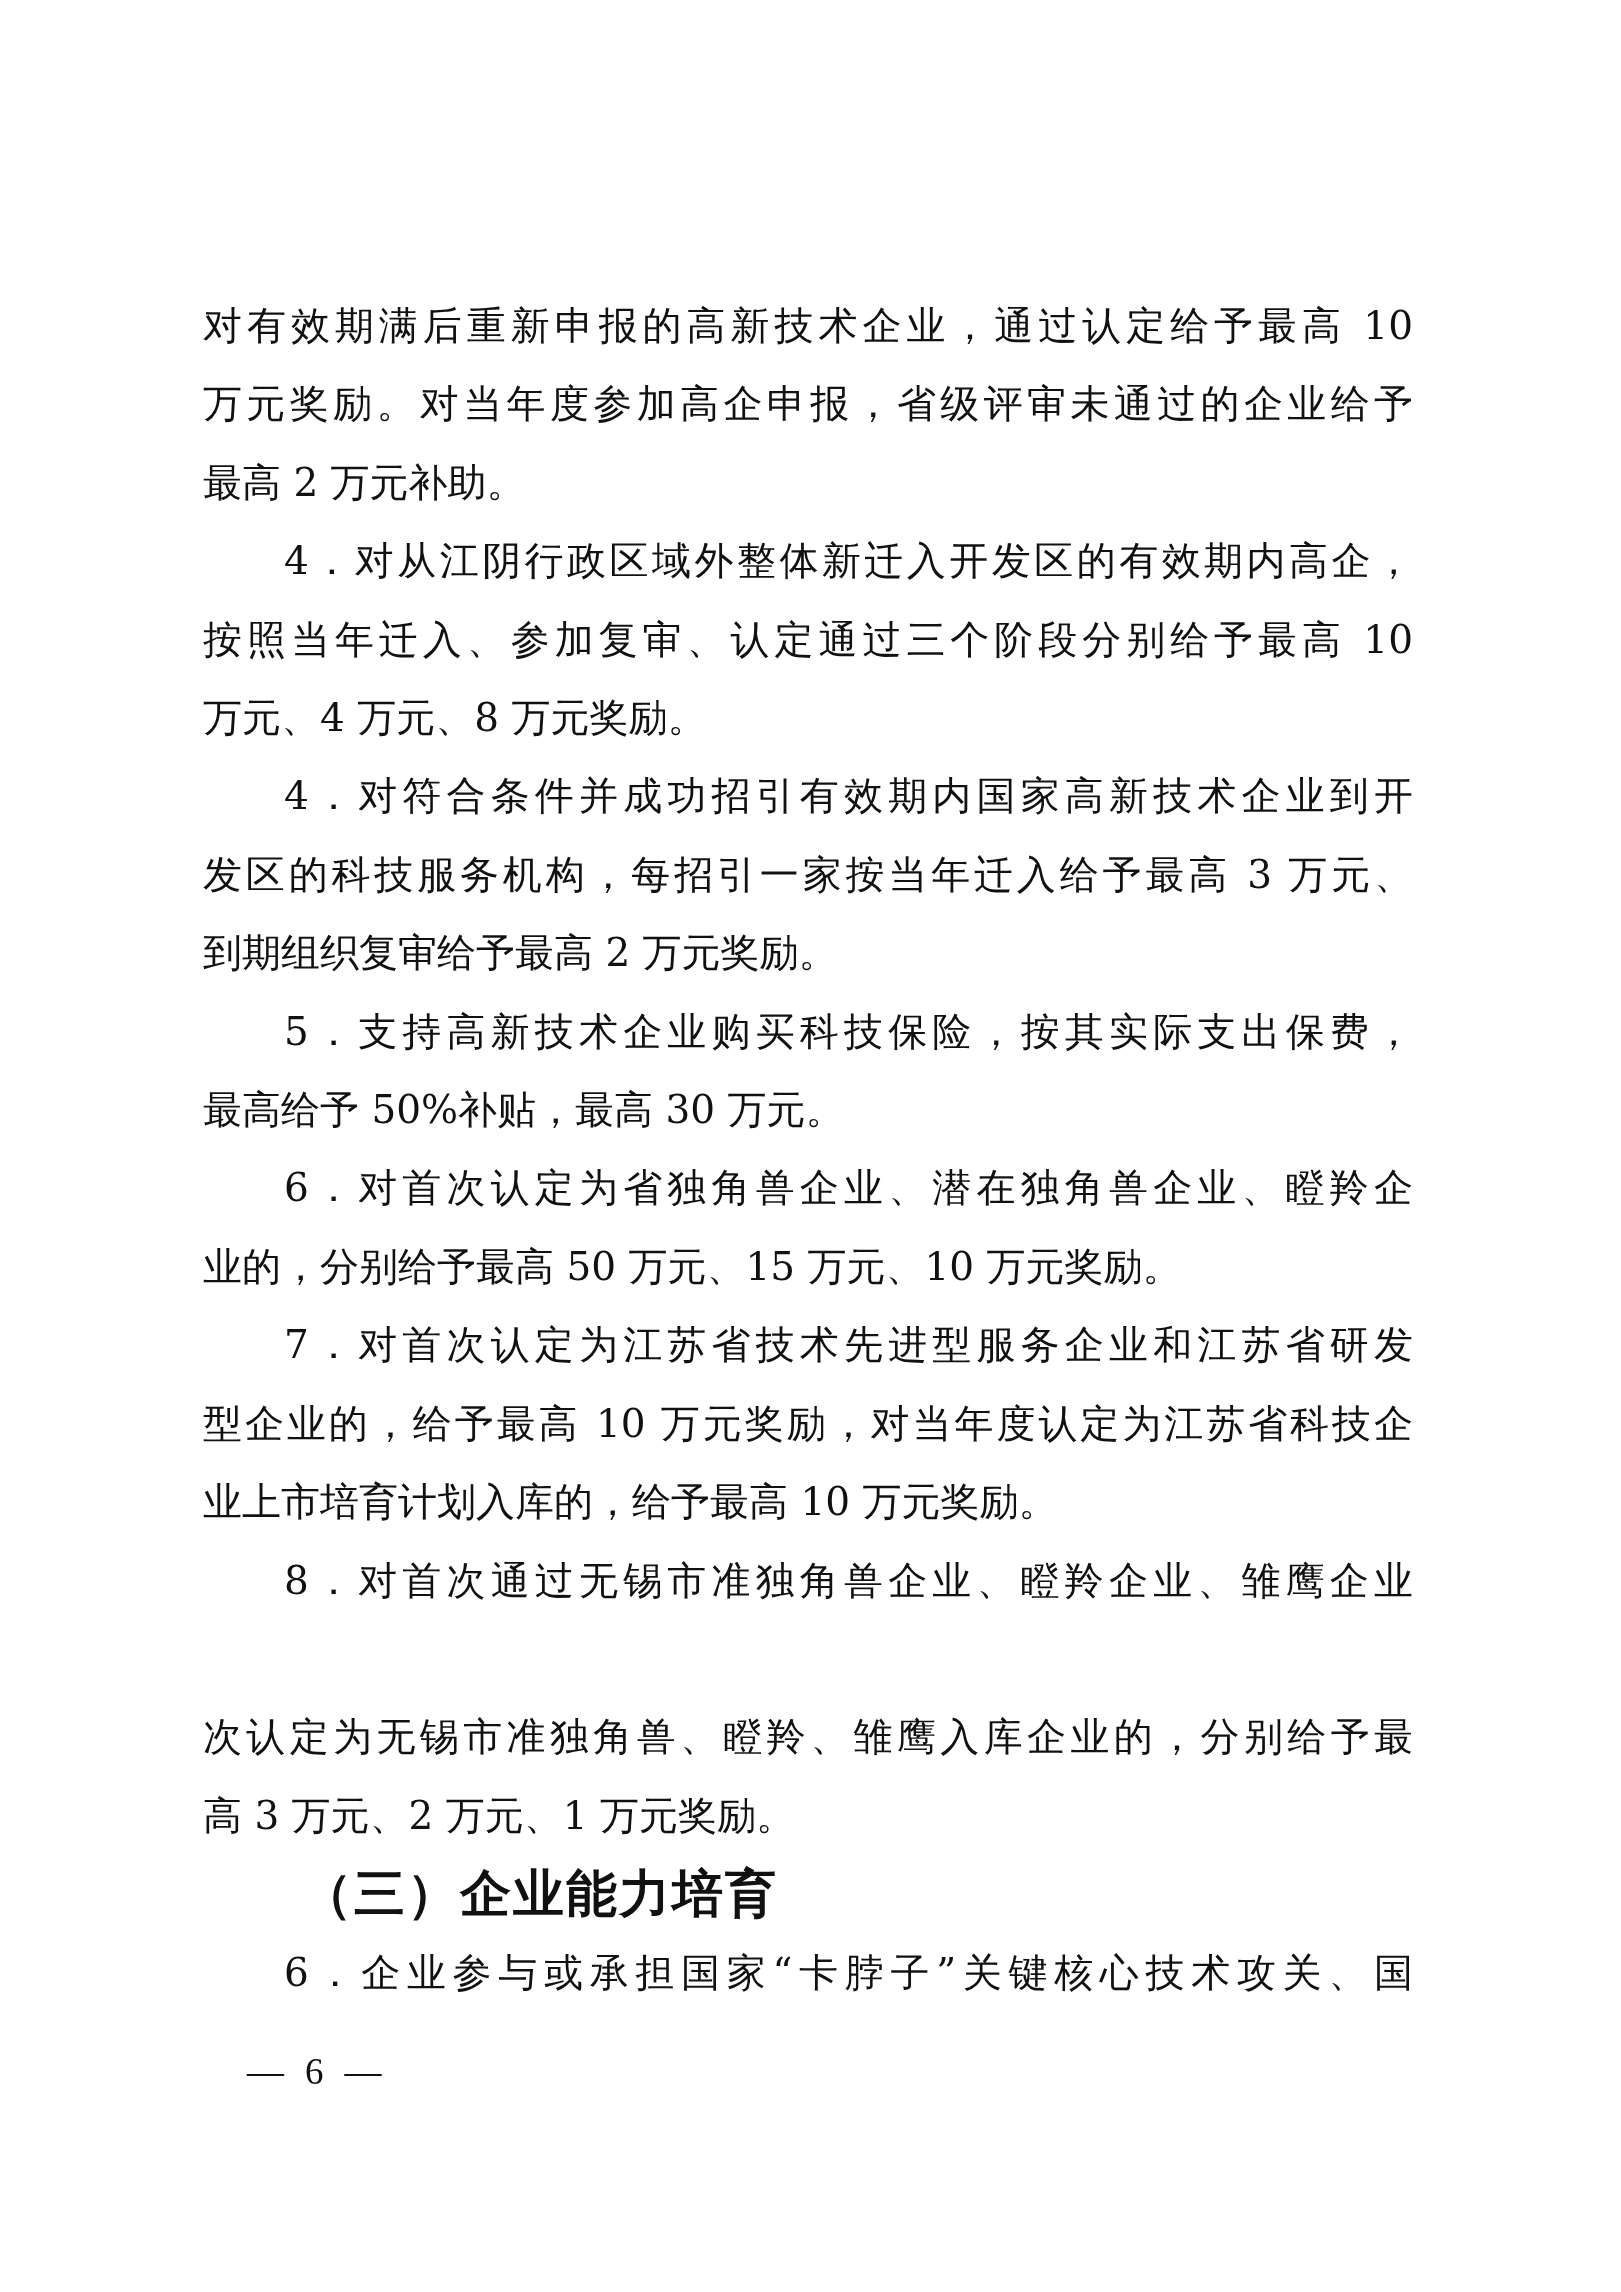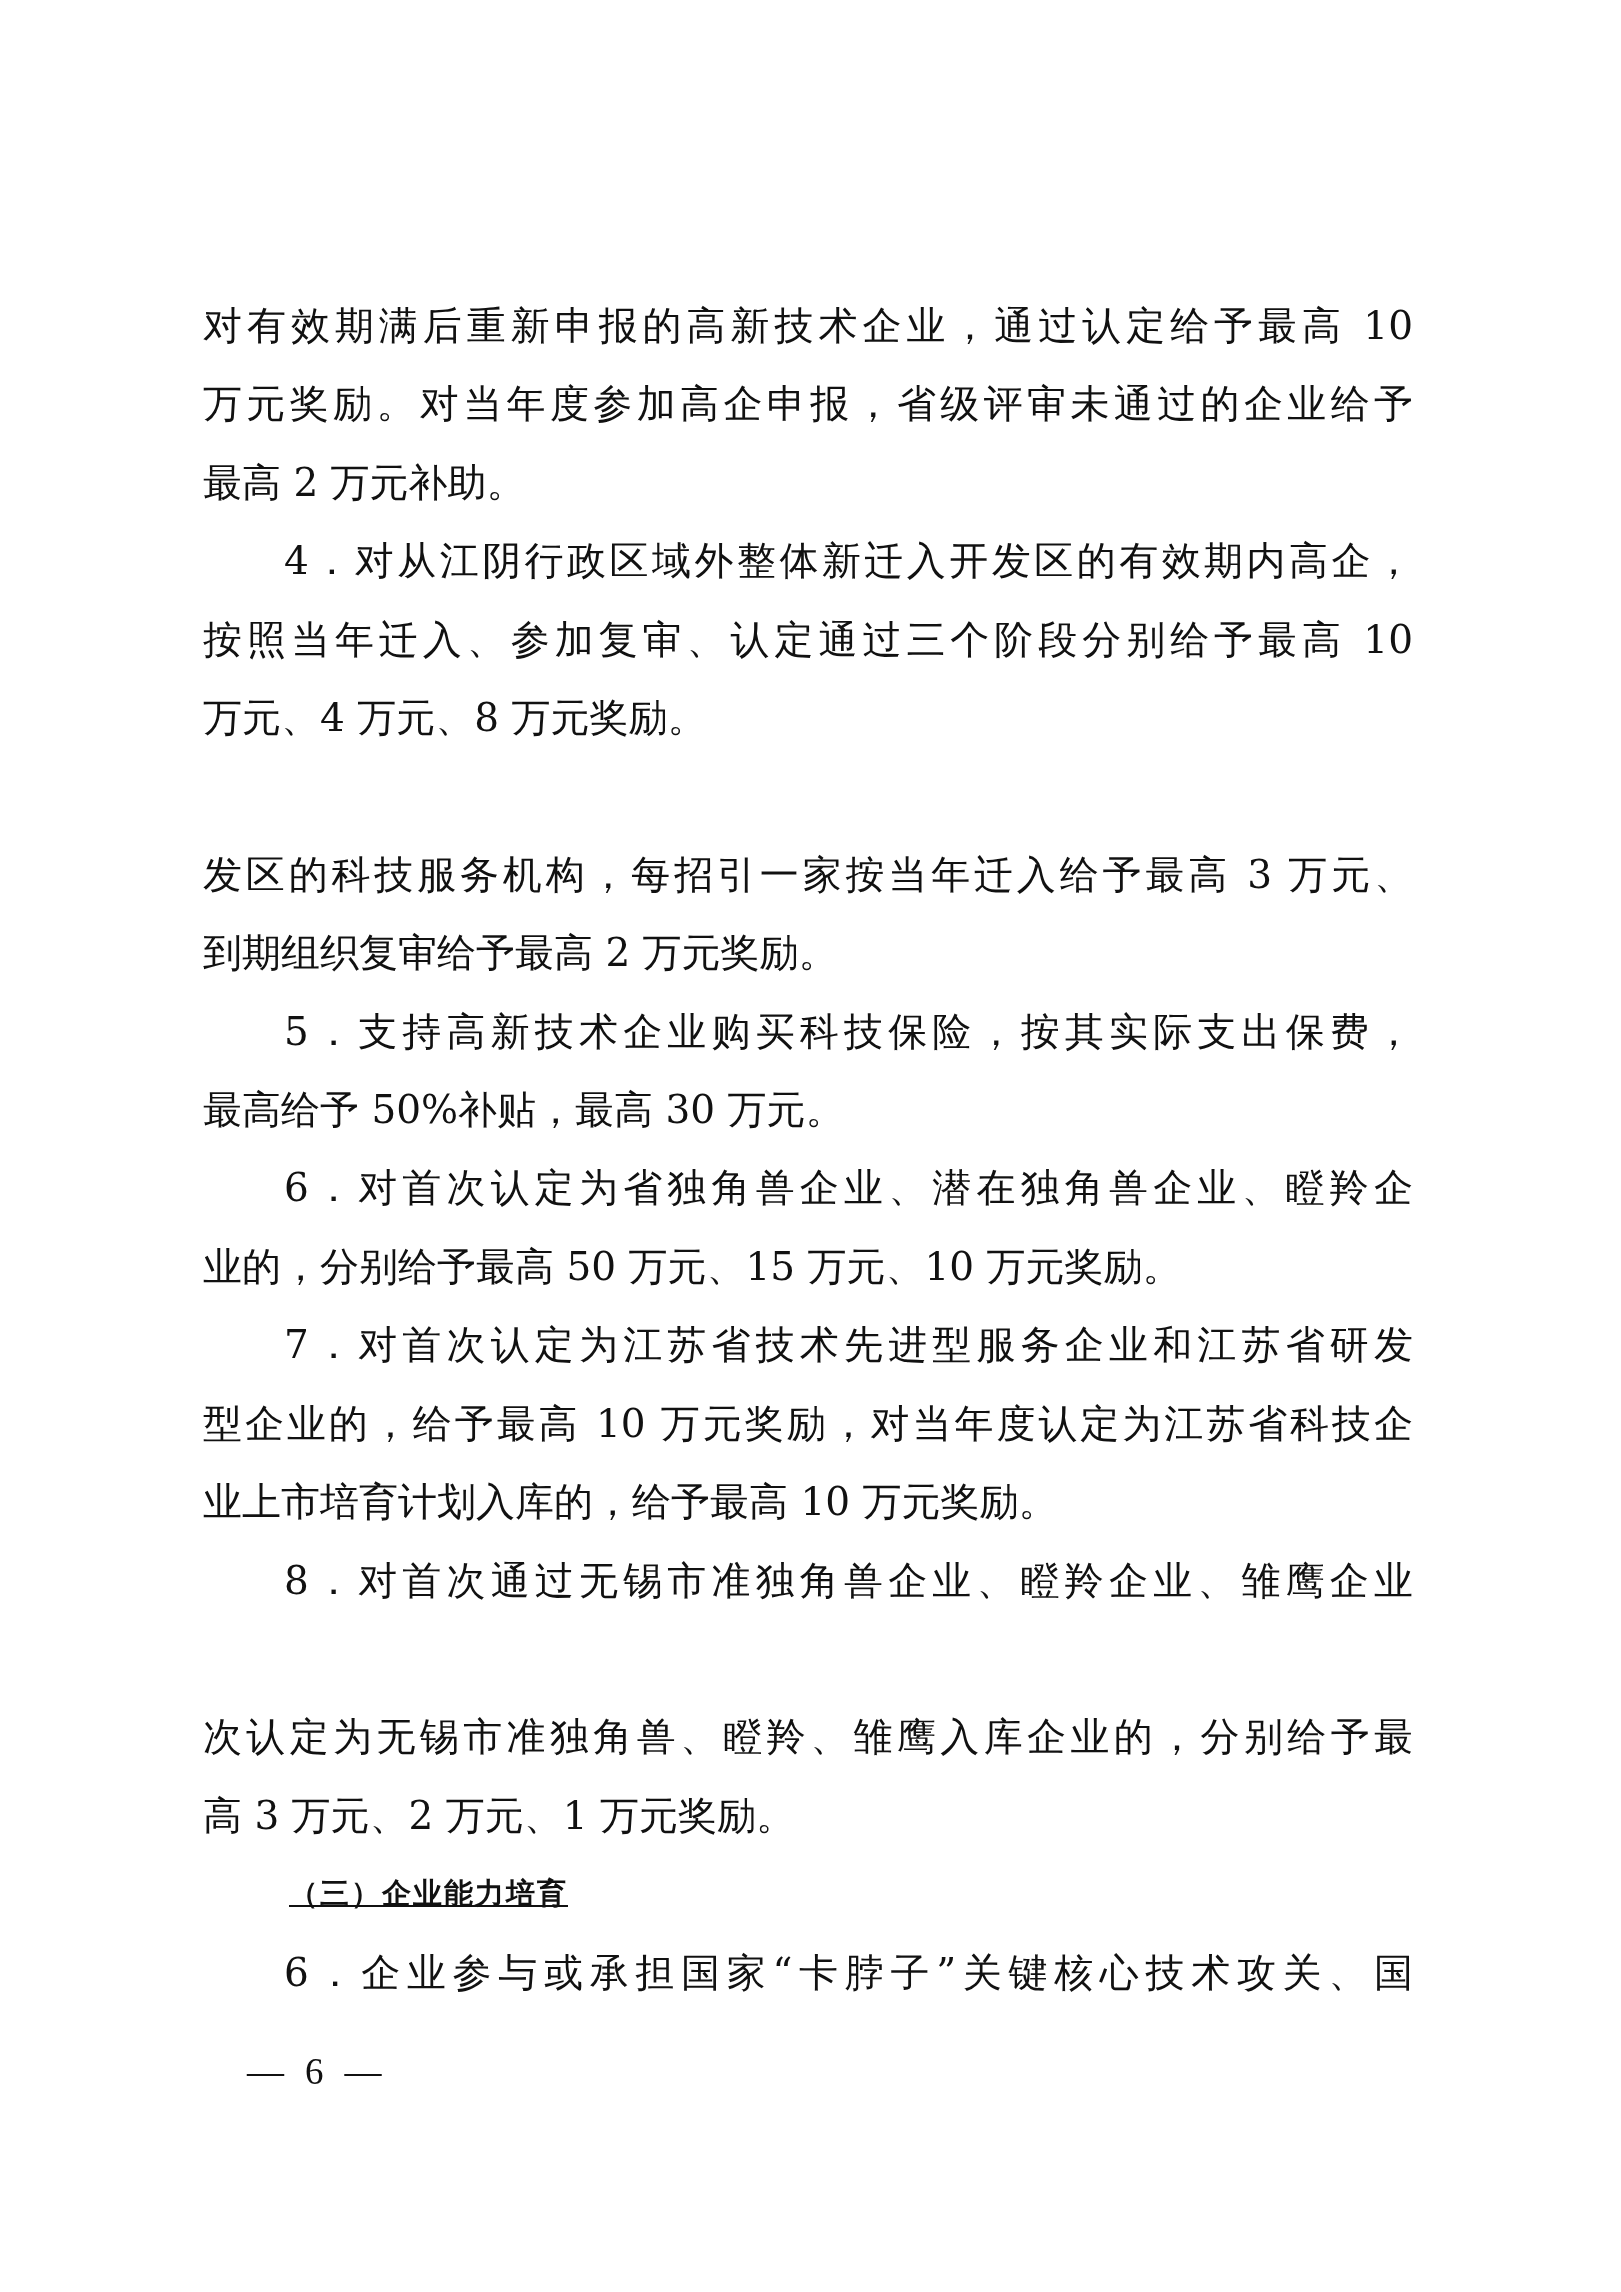--- a/index.html
+++ b/index.html
@@ -19,29 +19,28 @@
     line-height: 55px;
     white-space: nowrap;
     text-align: justify;
     text-align-last: justify;
     letter-spacing: 0px;
   }
   .line.last { text-align-last: left; }
   .line.indent { left: 284px; width: 1129px; }
   .heading {
     position: absolute;
-    left: 289px;
+    left: 301px;
     height: 55px;
-    font-size: 29px;
+    font-size: 51px;
     line-height: 55px;
     font-weight: bold;
     font-family: "DejaVu Sans", "Liberation Sans", sans-serif;
     white-space: nowrap;
     letter-spacing: 2px;
-    text-decoration: underline;
   }
   .page-number {
     position: absolute;
     left: 247px;
     top: 2047px;
     font-size: 37px;
     line-height: 49px;
     font-family: "Liberation Serif", "DejaVu Serif", serif;
     white-space: nowrap;
     letter-spacing: 5.9px;
@@ -53,20 +52,21 @@
 <div class="page">
 
   <div class="line" style="top:298px">对有效期满后重新申报的高新技术企业，通过认定给予最高 10</div>
   <div class="line" style="top:376px">万元奖励。对当年度参加高企申报，省级评审未通过的企业给予</div>
   <div class="line last" style="top:455px">最高 2 万元补助。</div>
 
   <div class="line indent" style="top:533px">4．对从江阴行政区域外整体新迁入开发区的有效期内高企，</div>
   <div class="line" style="top:612px">按照当年迁入、参加复审、认定通过三个阶段分别给予最高 10</div>
   <div class="line last" style="top:690px">万元、4 万元、8 万元奖励。</div>
 
+  <div class="line indent" style="top:768px">4．对符合条件并成功招引有效期内国家高新技术企业到开</div>
   <div class="line" style="top:847px">发区的科技服务机构，每招引一家按当年迁入给予最高 3 万元、</div>
   <div class="line last" style="top:925px">到期组织复审给予最高 2 万元奖励。</div>
 
   <div class="line indent" style="top:1004px">5．支持高新技术企业购买科技保险，按其实际支出保费，</div>
   <div class="line last" style="top:1082px">最高给予 50%补贴，最高 30 万元。</div>
 
   <div class="line indent" style="top:1160px">6．对首次认定为省独角兽企业、潜在独角兽企业、瞪羚企</div>
   <div class="line last" style="top:1239px">业的，分别给予最高 50 万元、15 万元、10 万元奖励。</div>
 
   <div class="line indent" style="top:1317px">7．对首次认定为江苏省技术先进型服务企业和江苏省研发</div>

